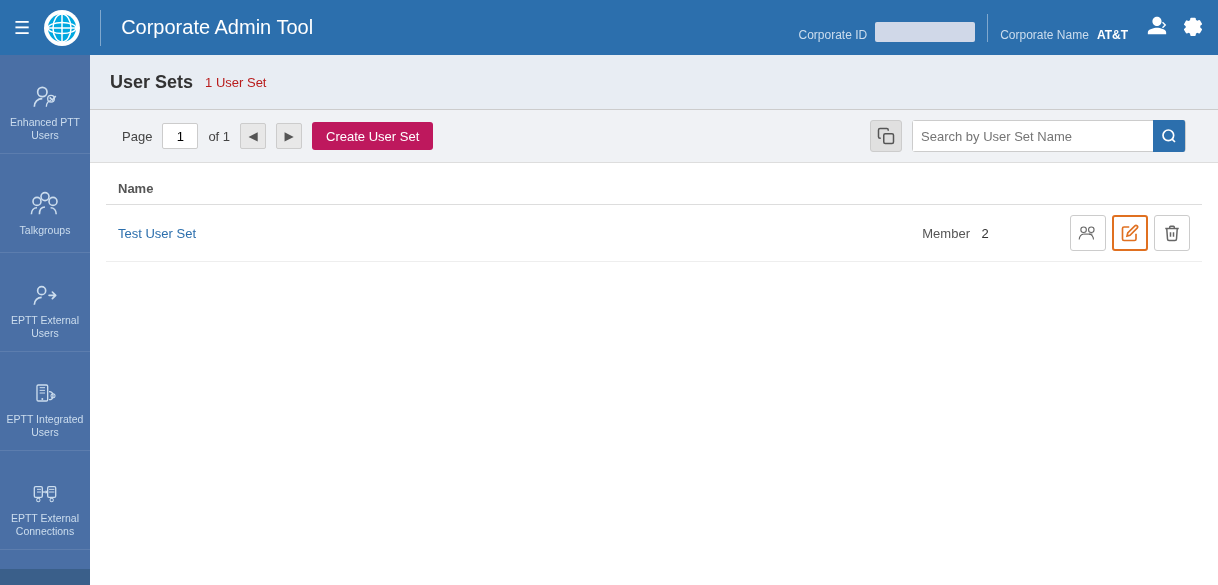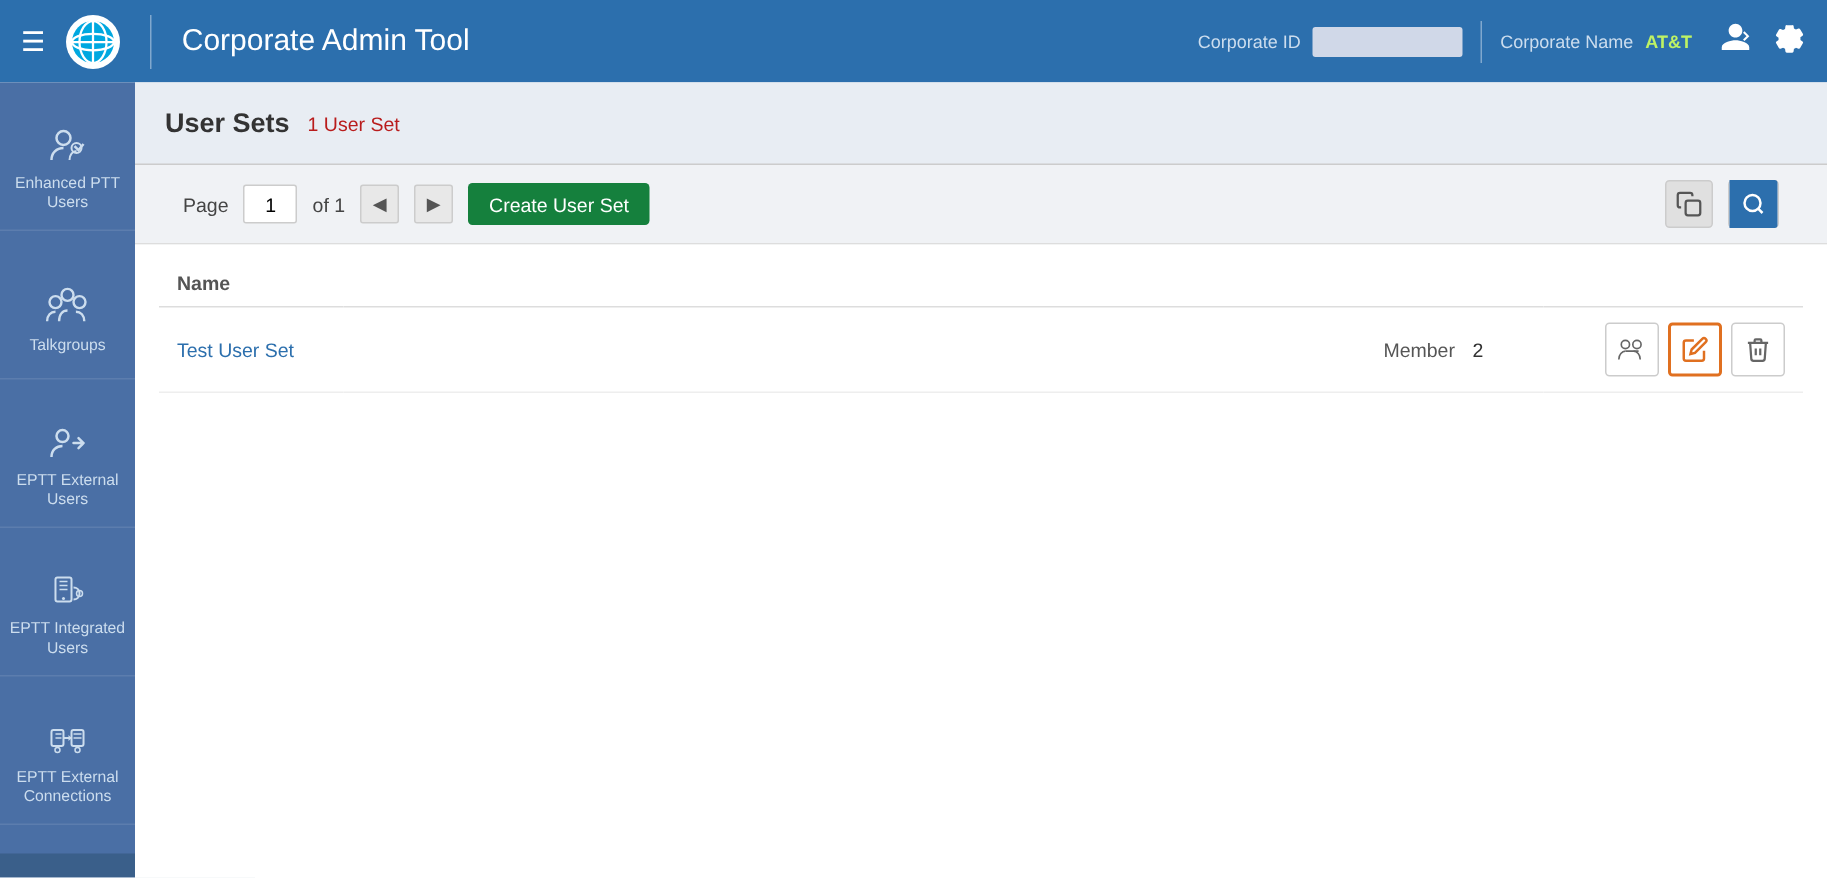--- a/index.html
+++ b/index.html
@@ -29,31 +29,31 @@
       background: rgba(255,255,255,0.4);
       margin: 0 6px;
     }
     .header-title {
       font-size: 20px;
       font-weight: 400;
       color: white;
       flex: 1;
     }
     .header-right {
-      display: flex; align-items: center; gap: 8px;
+      display: flex; align-items: flex-end; gap: 8px;
       font-size: 12px;
     }
     .corp-id-label, .corp-name-label { color: #cde; font-size: 12px; }
     .corp-id-value {
       background: #d0d8e8;
       width: 100px; height: 20px;
       border-radius: 2px;
       display: inline-block;
     }
-    .corp-name-value { color: #bef264; font-weight: bold; font-size: 12px; }
+    .corp-name-value { color: #ffffff; font-weight: bold; font-size: 12px; }
     .header-divider-v {
       width: 1px; height: 28px;
       background: rgba(255,255,255,0.4);
       margin: 0 4px;
     }
 
     
     .layout { display: flex; height: calc(585px - 55px); }
 
     
@@ -144,21 +144,21 @@
       width: 26px; height: 26px;
       border: 1px solid #ccc;
       background: #e8e8e8;
       cursor: pointer;
       display: flex; align-items: center; justify-content: center;
       font-size: 12px;
       color: #555;
       border-radius: 2px;
     }
     .create-btn {
-      background: #15803d;
+      background: #be185d;
       color: white;
       border: none;
       padding: 5px 14px;
       border-radius: 3px;
       cursor: pointer;
       font-size: 13px;
       height: 28px;
     }
     .toolbar-spacer { flex: 1; }
     .copy-btn {
@@ -381,20 +381,21 @@
       <button class="nav-btn">▶</button>
       <button class="create-btn">Create User Set</button>
       <div class="toolbar-spacer"></div>
       <button class="copy-btn">
         <svg width="18" height="18" viewBox="0 0 24 24" fill="none" stroke="#555" stroke-width="2">
           <rect x="9" y="9" width="13" height="13" rx="2"></rect>
           <path d="M5 15H4a2 2 0 01-2-2V4a2 2 0 012-2h9a2 2 0 012 2v1"></path>
         </svg>
       </button>
       <div class="search-box">
+        <input type="text" class="search-input" placeholder="Search by User Set Name" style="">
         <button class="search-btn">
           <svg width="16" height="16" viewBox="0 0 24 24" fill="none" stroke="white" stroke-width="2.5">
             <circle cx="11" cy="11" r="8"></circle>
             <line x1="21" y1="21" x2="16.65" y2="16.65"></line>
           </svg>
         </button>
       </div>
     </div>
 
     <div class="table-area">

